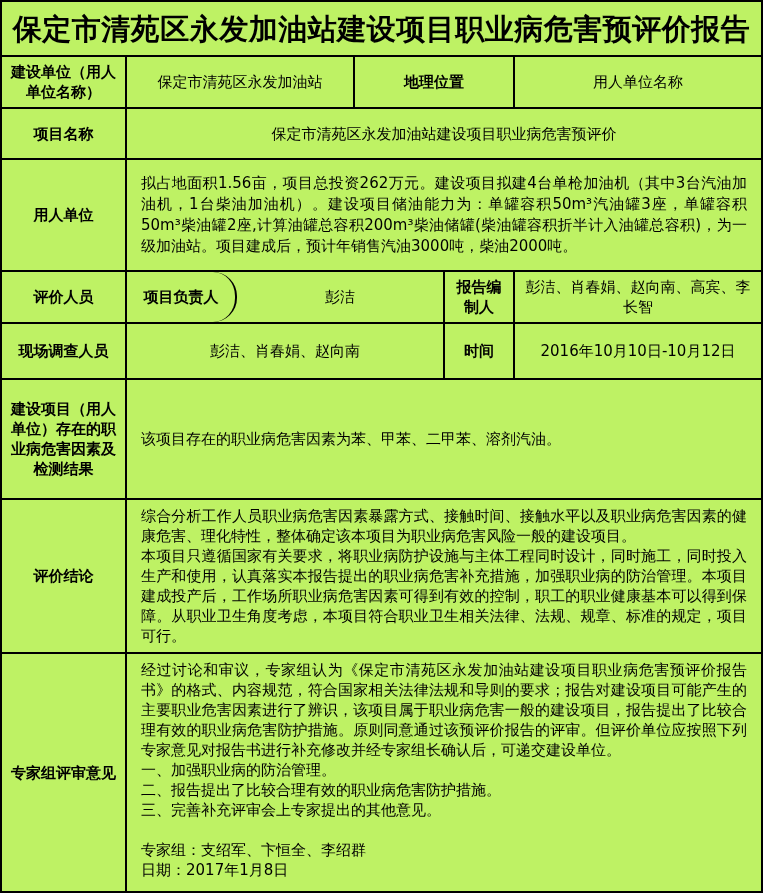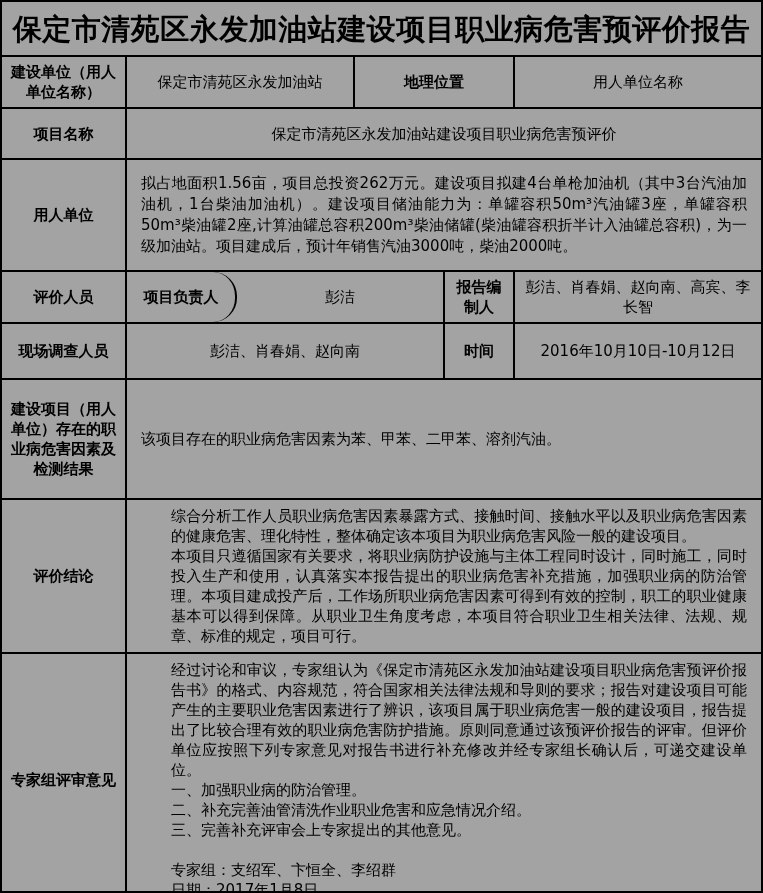--- a/index.html
+++ b/index.html
@@ -9,21 +9,21 @@
     font-family: "DejaVu Sans", "Liberation Sans", sans-serif;
     color: #000000;
   }
   .doc {
     width: 763px;
     height: 893px;
     box-sizing: border-box;
     border: 2px solid #000000;
     display: flex;
     flex-direction: column;
-    background: #a3a3a3;
+    background: #bef264;
   }
   .row {
     display: flex;
     box-sizing: border-box;
     border-bottom: 2px solid #000000;
     flex: 0 0 auto;
   }
   .row:last-child { border-bottom: none; flex: 1 1 auto; }
   .cell {
     box-sizing: border-box;
@@ -57,21 +57,21 @@
   .textblock {
     display: block;
     text-align: justify;
     padding: 4px 8px;
   }
   .textblock p { margin: 0; }
   .lefttext {
     justify-content: flex-start;
     text-align: left;
   }
-  .toptext { align-items: flex-start; margin-left: 30px; }
+  .toptext { align-items: flex-start; }
   .spacer { height: 20px; }
 </style>
 </head>
 <body>
 
 <div class="doc">
 
   <div class="row title-row">
     <div class="cell title-cell grow">保定市清苑区永发加油站建设项目职业病危害预评价报告</div>
   </div>
@@ -126,21 +126,21 @@
       </div>
     </div>
   </div>
 
   <div class="row">
     <div class="cell label w125">专家组评审意见</div>
     <div class="cell grow lefttext toptext">
       <div class="textblock">
         <p>经过讨论和审议，专家组认为《保定市清苑区永发加油站建设项目职业病危害预评价报告书》的格式、内容规范，符合国家相关法律法规和导则的要求；报告对建设项目可能产生的主要职业危害因素进行了辨识，该项目属于职业病危害一般的建设项目，报告提出了比较合理有效的职业病危害防护措施。原则同意通过该预评价报告的评审。但评价单位应按照下列专家意见对报告书进行补充修改并经专家组长确认后，可递交建设单位。</p>
         <p>一、加强职业病的防治管理。</p>
-        <p>二、补充完善油管清洗作业职业危害和应急情况介绍。</p>
+        <p>二、报告提出了比较合理有效的职业病危害防护措施。</p>
         <p>三、完善补充评审会上专家提出的其他意见。</p>
         <div class="spacer"></div>
         <p style="text-align:left">专家组：支绍军、卞恒全、李绍群</p>
         <p style="text-align:left">日期：2017年1月8日</p>
       </div>
     </div>
   </div>
 
 </div>
 

